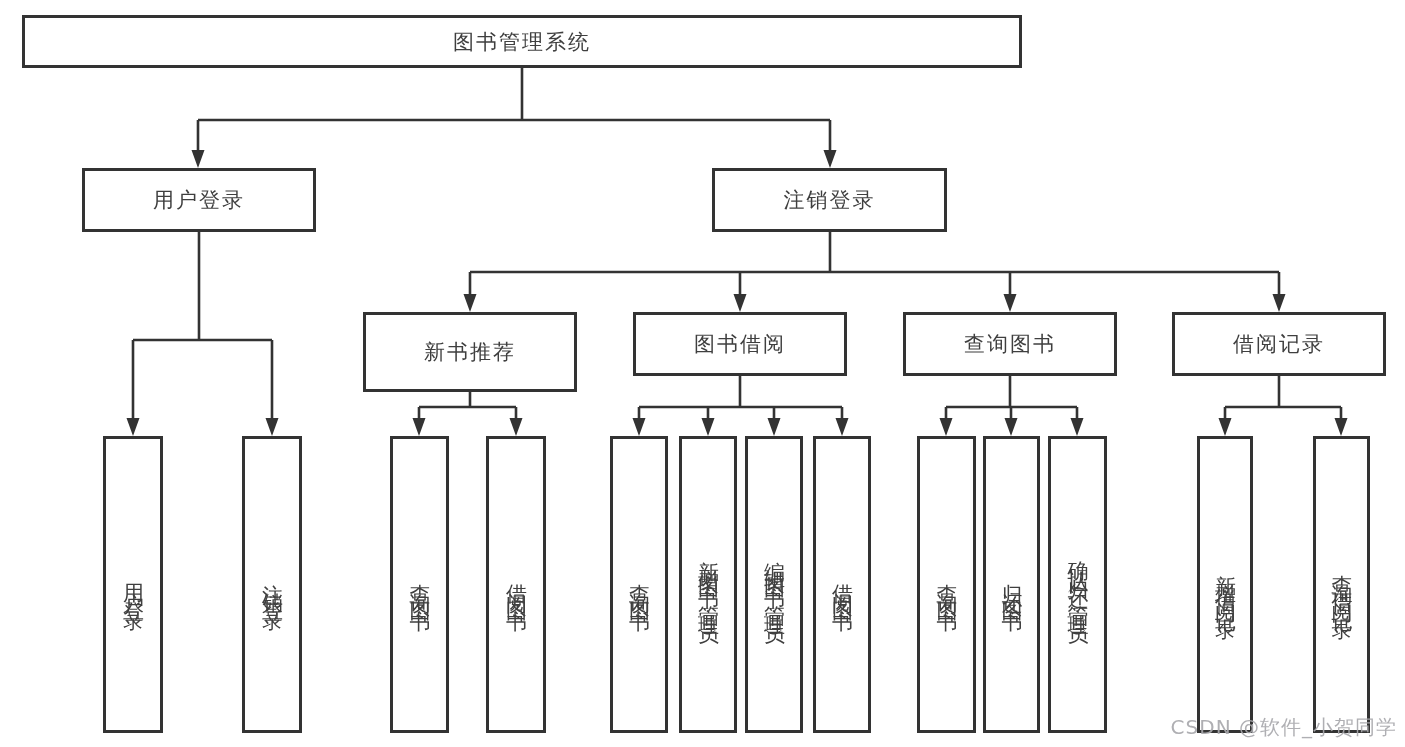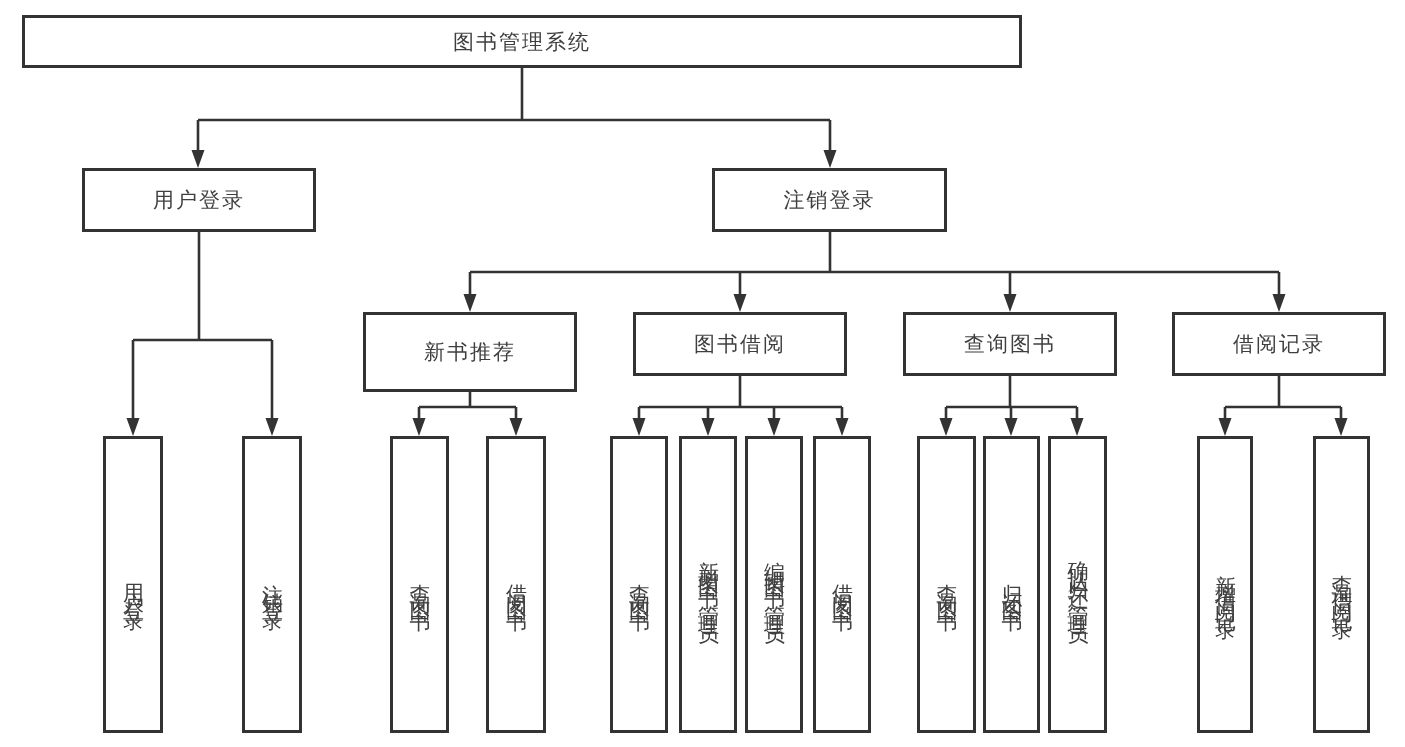--- a/index.html
+++ b/index.html
@@ -106,13 +106,14 @@
     <span>确认归还（管理员）</span>
   </div>
 
   <div class="leaf" style="left:1197px;width:56px">
     <span>新增借阅记录</span>
   </div>
   <div class="leaf" style="left:1313px;width:57px">
     <span>查询借阅记录</span>
   </div>
 
+  <div class="watermark">CSDN @软件_小贺同学</div>
 </div>
 
 </body></html>

